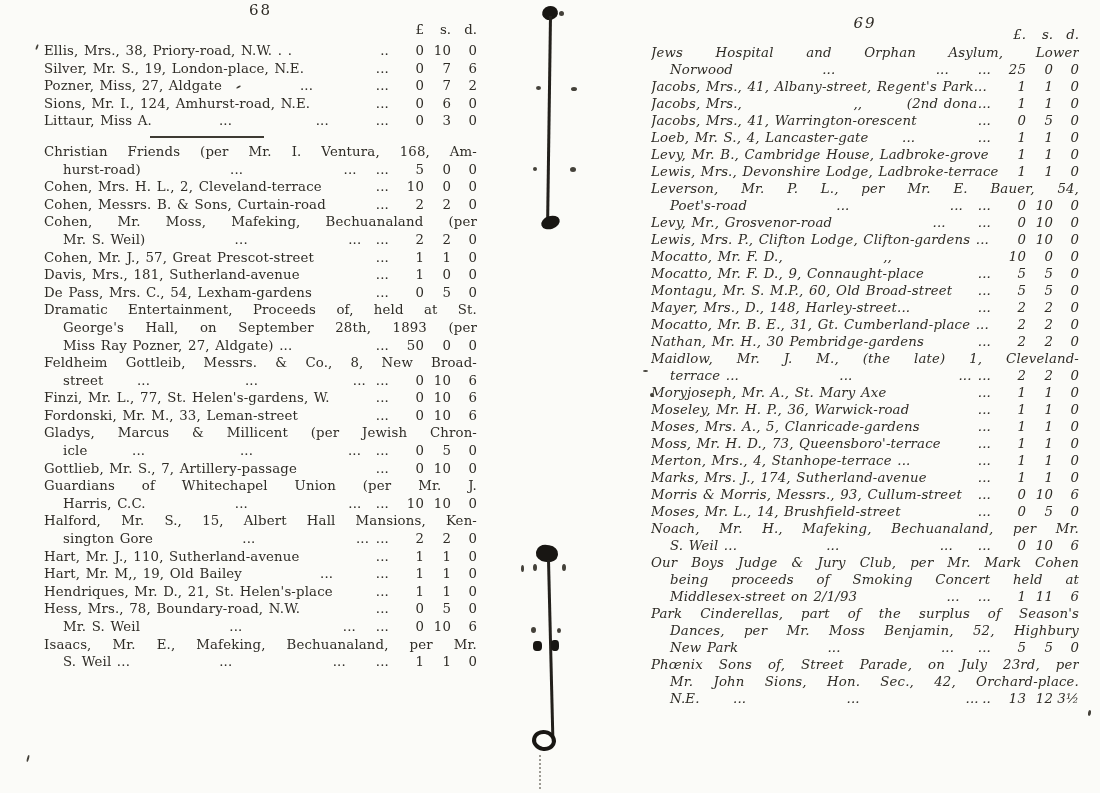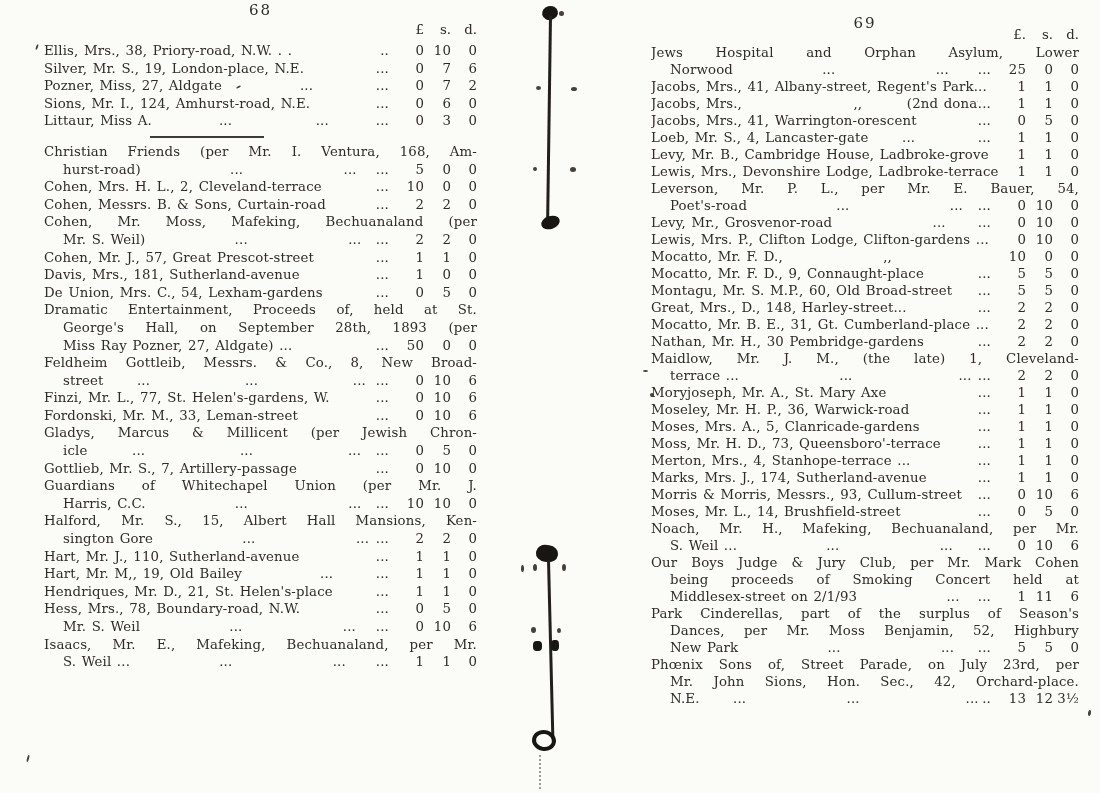--- a/index.html
+++ b/index.html
@@ -4,21 +4,21 @@
 <style>
   html,body{margin:0;padding:0;}
   body{
     width:1100px;height:793px;position:relative;overflow:hidden;
     background:#fbfbf8;
     font-family:"DejaVu Serif","Liberation Serif",serif;
     color:#2f2c26;
   }
   .page{position:absolute;}
   .page-left{left:44px;top:1px;width:433px;}
-  .page-right{left:651px;top:14px;width:428px;}
+  .page-right{left:651px;top:14px;width:428px;font-style:italic;}
   .pagenum{text-align:center;font-size:15px;letter-spacing:2px;}
   .page-left .pagenum{height:19px;}
   .page-right .pagenum{height:13px;}
   .currency-header{display:flex;justify-content:flex-end;font-size:13.3px;}
   .page-left .currency-header{height:17px;margin-top:2px;}
   .page-right .currency-header{height:14px;}
   .rows{margin-top:4px;}
   .row{display:flex;align-items:baseline;font-size:13.3px;letter-spacing:0.15px;word-spacing:1.2px;}
   .page-left .row{height:17.6px;}
   .page-right .row{height:17.0px;}
@@ -142,21 +142,21 @@
       </div>
       <div class="row">
         <span class="text">Davis, Mrs., 181, Sutherland-avenue</span>
         <span class="gap"></span>
         <span class="tail">...</span>
         <span class="amt c1">1</span>
         <span class="amt c2">0</span>
         <span class="amt c3">0</span>
       </div>
       <div class="row">
-        <span class="text">De Union, Mrs. C., 54, Lexham-gardens</span>
+        <span class="text">De Pass, Mrs. C., 54, Lexham-gardens</span>
         <span class="gap"></span>
         <span class="tail">...</span>
         <span class="amt c1">0</span>
         <span class="amt c2">5</span>
         <span class="amt c3">0</span>
       </div>
       <div class="row fill">
         <span class="text">Dramatic Entertainment, Proceeds of, held at St.</span>
       </div>
       <div class="row indent fill">
@@ -399,21 +399,21 @@
       </div>
       <div class="row">
         <span class="text">Montagu, Mr. S. M.P., 60, Old Broad-street</span>
         <span class="gap"></span>
         <span class="tail">...</span>
         <span class="amt c1">5</span>
         <span class="amt c2">5</span>
         <span class="amt c3">0</span>
       </div>
       <div class="row">
-        <span class="text">Great, Mrs., D., 148, Harley-street...</span>
+        <span class="text">Mayer, Mrs., D., 148, Harley-street...</span>
         <span class="gap"></span>
         <span class="tail">...</span>
         <span class="amt c1">2</span>
         <span class="amt c2">2</span>
         <span class="amt c3">0</span>
       </div>
       <div class="row">
         <span class="text">Mocatto, Mr. B. E., 31, Gt. Cumberland-place ...</span>
         <span class="gap"></span>
         <span class="amt c1">2</span>

